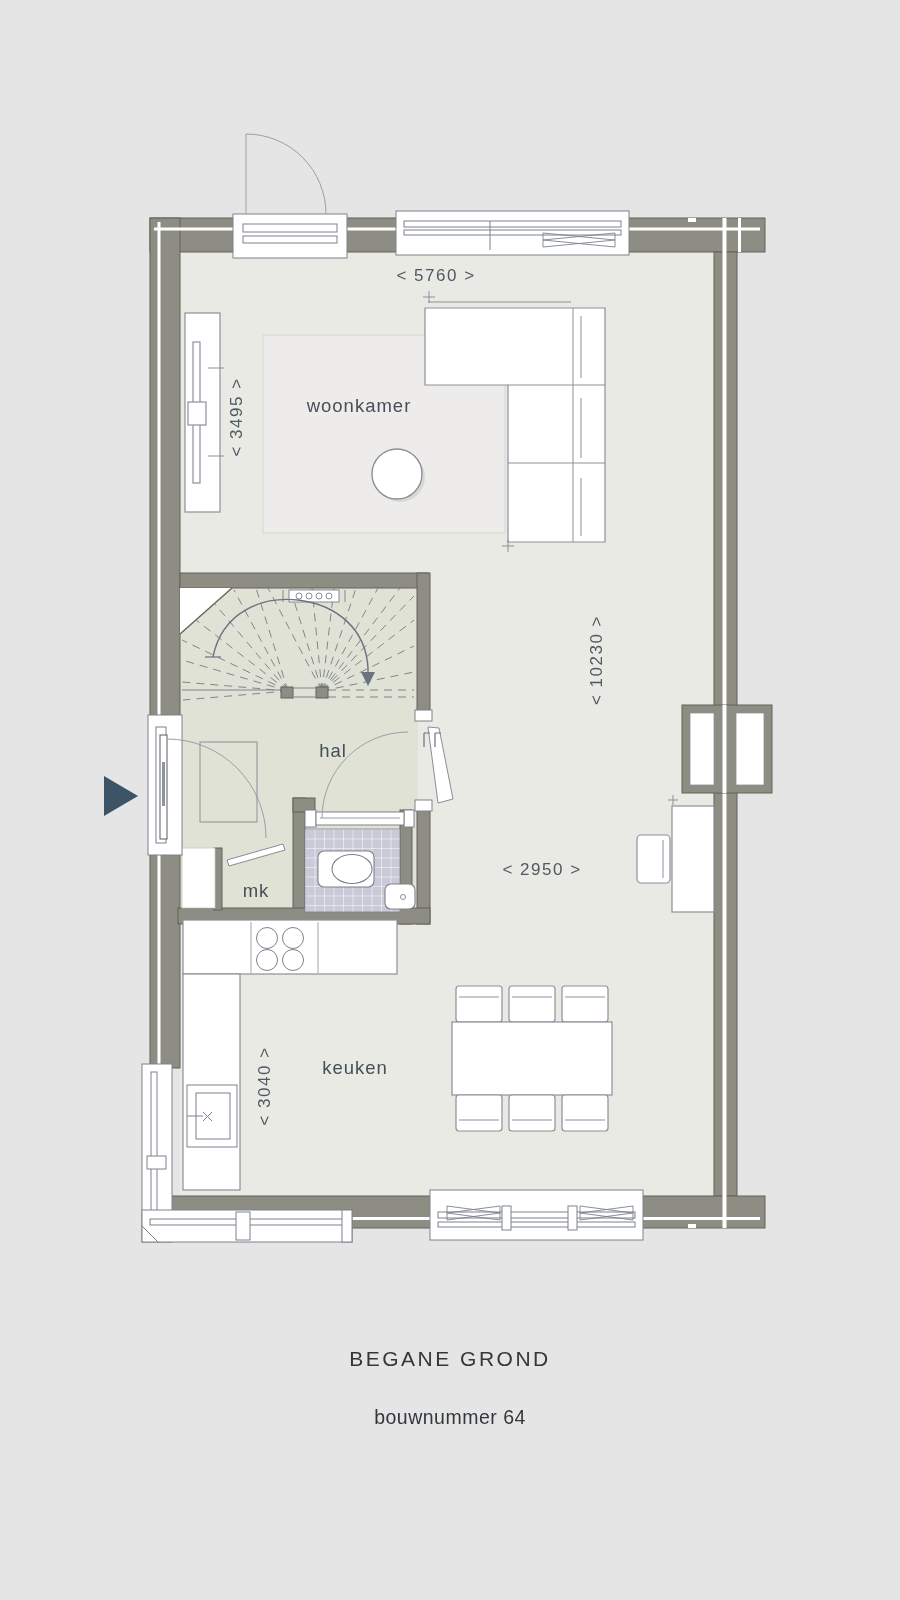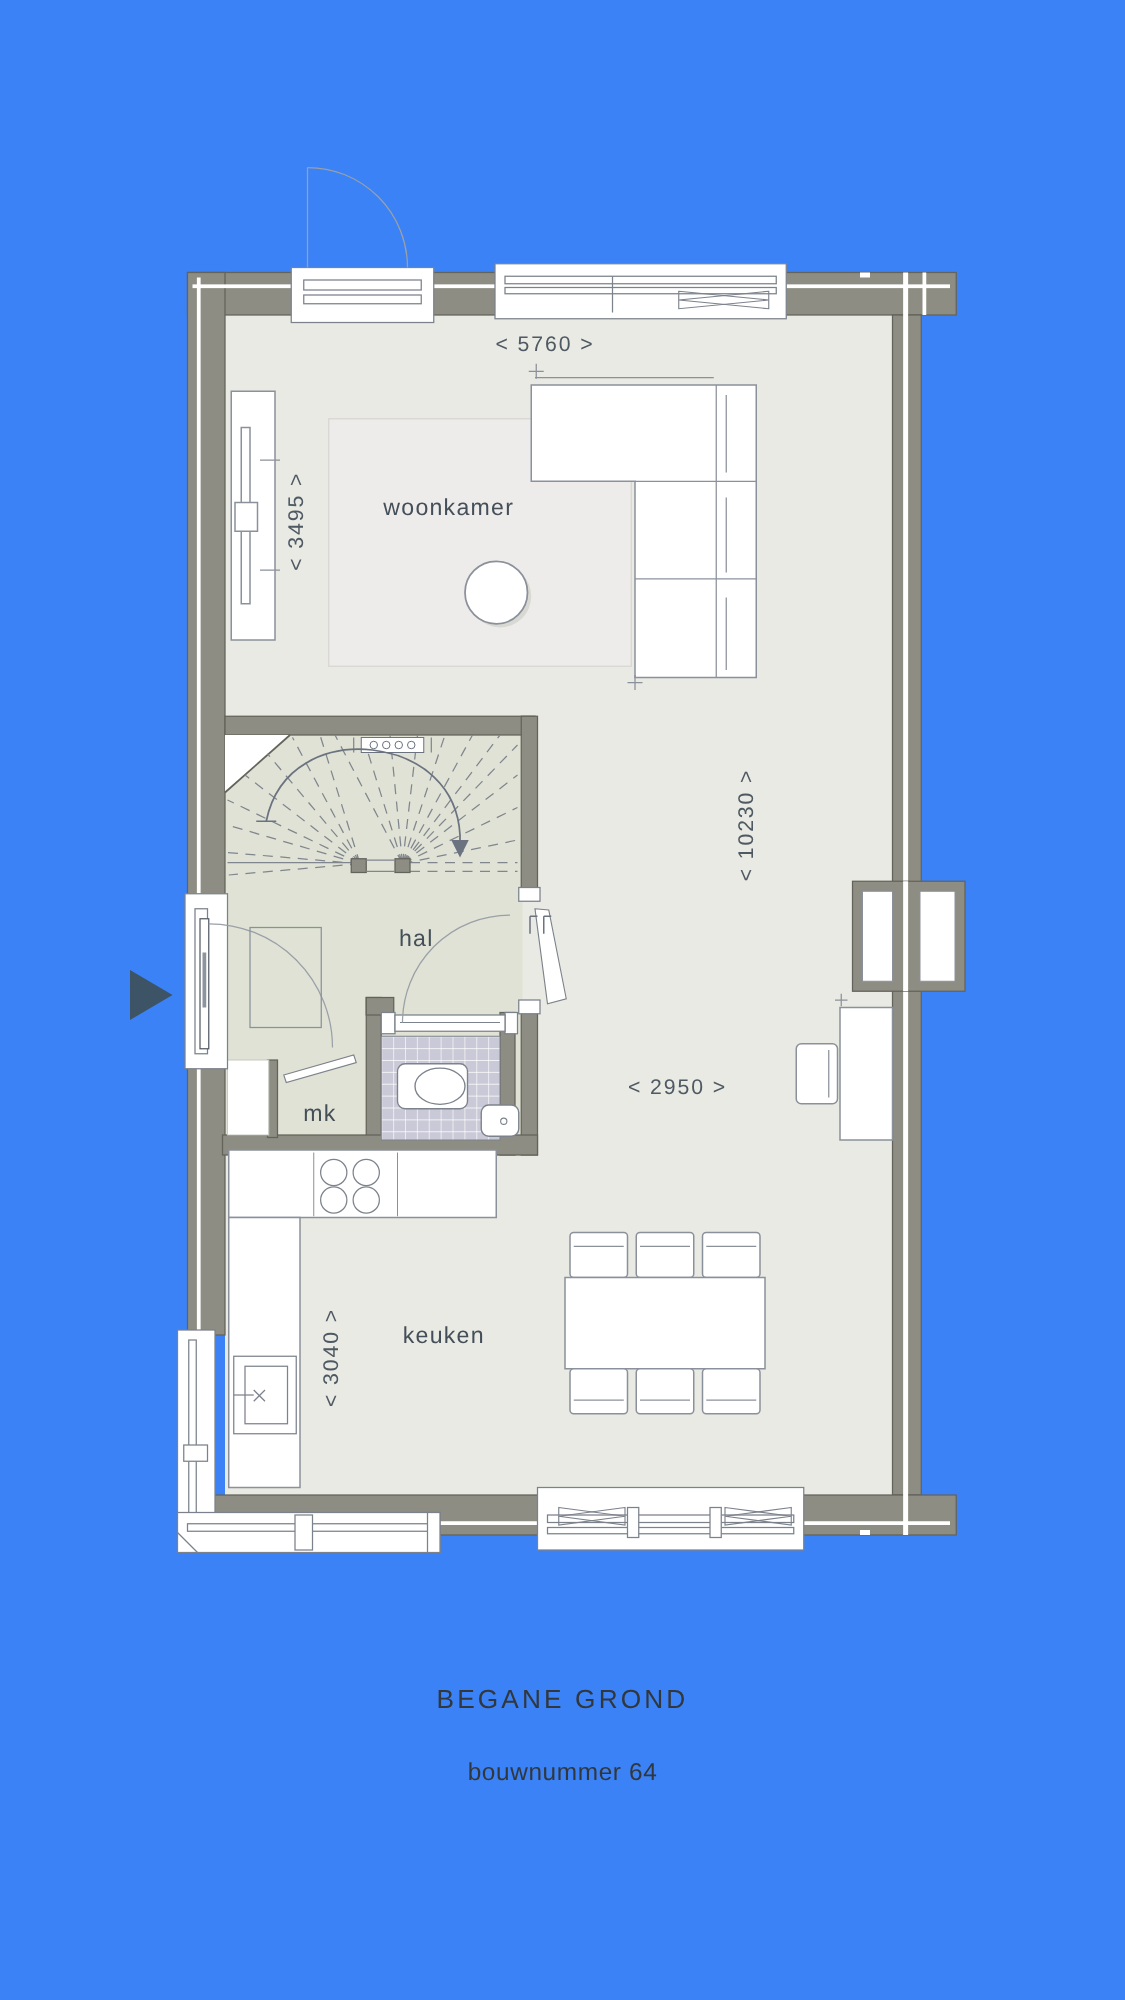--- a/index.html
+++ b/index.html
@@ -1,16 +1,16 @@
 <!DOCTYPE html>
 <html><head>
 <meta charset="utf-8">
 <style>
   html,body{margin:0;padding:0;background:#ffffff;}
-  .canvas{position:relative;width:900px;height:1600px;background:#3b82f6;overflow:hidden;
+  .canvas{position:relative;width:900px;height:1600px;background:#e5e5e5;overflow:hidden;
           font-family:"Liberation Sans",sans-serif;}
   svg{position:absolute;left:0;top:0;}
   text{font-family:"Liberation Sans",sans-serif;}
   .dim{font-size:17px;fill:#4e5963;letter-spacing:1.5px;}
   .room{font-size:18.5px;fill:#454f59;letter-spacing:1px;}
   .title{font-size:21px;fill:#32373c;letter-spacing:2.5px;}
   .subtitle{font-size:19.5px;fill:#32373c;letter-spacing:0.5px;}
   .wall{fill:#8d8d83;stroke:#63635b;stroke-width:1;}
   .cavity{fill:#ffffff;stroke:none;}
   .frame{fill:#ffffff;stroke:#7c828b;stroke-width:1;}

